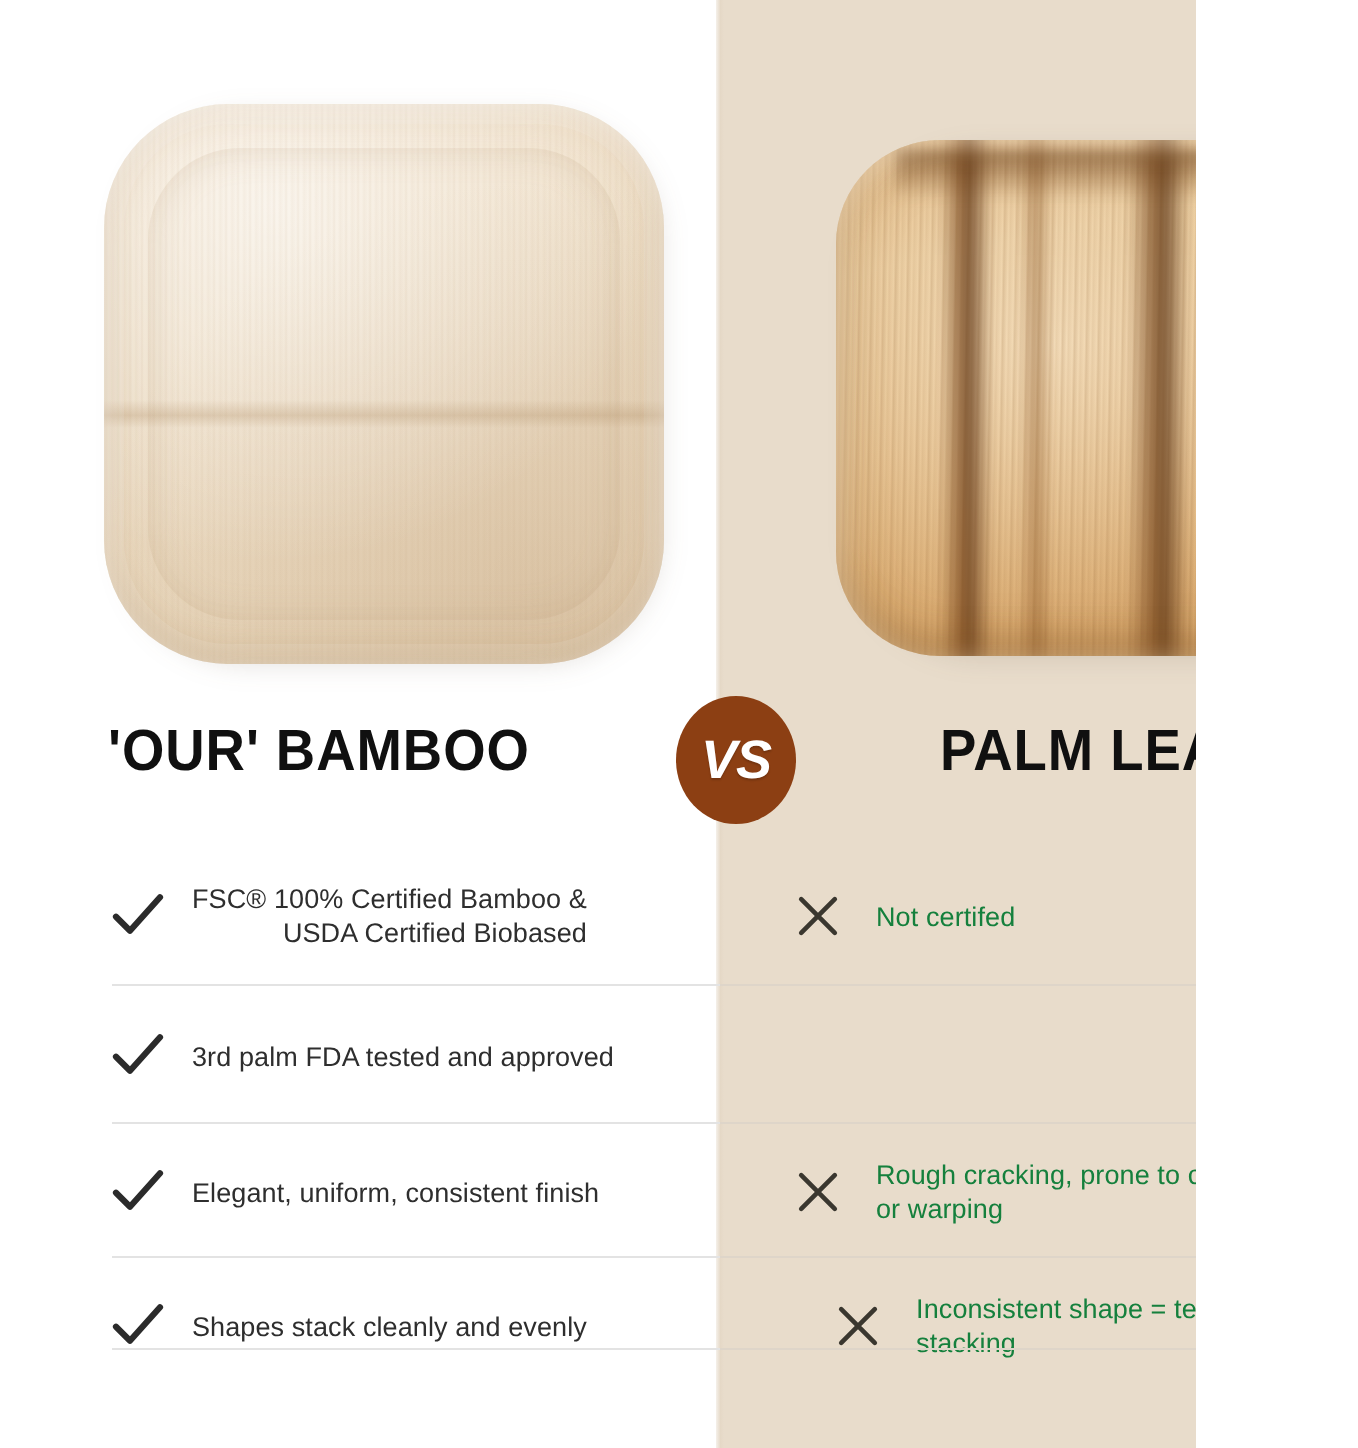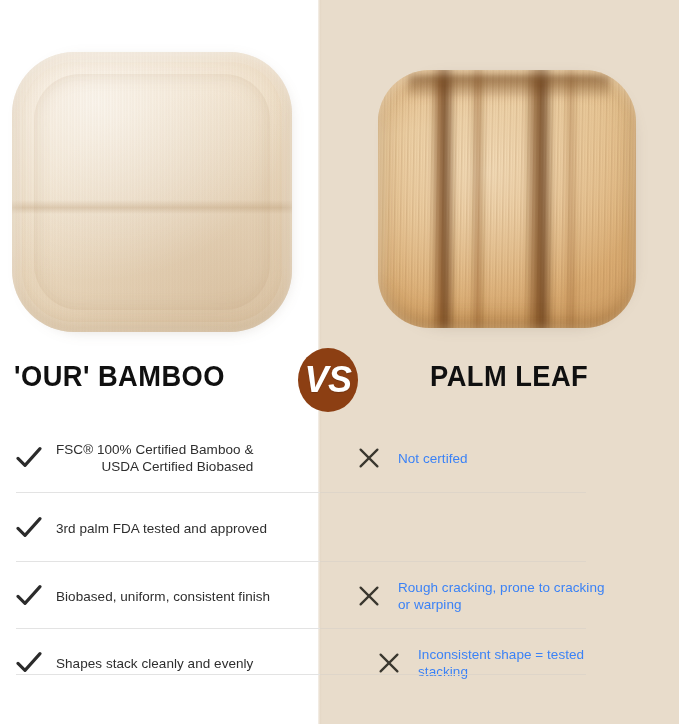--- a/index.html
+++ b/index.html
@@ -6,24 +6,25 @@
     margin: 0;
     padding: 0;
     background: #ffffff;
   }
   body {
     font-family: "Liberation Sans", sans-serif;
   }
 
   #page {
     position: relative;
-    width: 679px;
+    width: 558px;
     height: 724px;
     overflow: hidden;
     background: #ffffff;
+    margin-left: 40px;
   }
 
   
   .bg-left {
     position: absolute;
     left: 0; top: 0;
     width: 320px; height: 724px;
     background: #ffffff;
   }
   .bg-right {
@@ -189,21 +190,21 @@
     background: #8c3f13;
     display: flex;
     align-items: center;
     justify-content: center;
   }
   .vs-badge span {
     color: #ffffff;
     font-family: "Liberation Sans", sans-serif;
     font-weight: 700;
     font-style: italic;
-    font-size: 36px;
+    font-size: 27px;
     letter-spacing: -0.5px;
     text-shadow: 0 1px 1px rgba(0,0,0,.18);
   }
 
   
   .table {
     position: absolute;
     top: 422px; left: 0;
     width: 679px; height: 302px;
   }
@@ -229,21 +230,21 @@
   }
   .icon svg { display: block; }
 
   .feat-text {
     font-family: "Liberation Sans", sans-serif;
     font-size: 13.5px;
     line-height: 17px;
     color: #2e2e2e;
     letter-spacing: .05px;
   }
-  .col-right .feat-text { color: #3b82f6; }
+  .col-right .feat-text { color: #15803d; }
 
   .divider {
     position: absolute;
     left: 16px;
     width: 570px;
     height: 1px;
     background: #dcd6cd;
   }
   .divider.on-white {
     background: linear-gradient(to right, #e3e3e3 0 304px, #ded5c9 304px 100%);
@@ -329,21 +330,21 @@
     </div>
     <div class="divider on-white" style="top:139px"></div>
 
     <div class="row" style="top:143px; height:62px;">
       <div class="col col-left">
         <div class="icon">
           <svg width="26" height="24" viewBox="0 0 26 24" aria-hidden="true">
             <path d="M2 12.4 L9 19.4 L24 2.6" fill="none" stroke="#2b2b2b" stroke-width="3.1" stroke-linecap="round" stroke-linejoin="round"></path>
           </svg>
         </div>
-        <div class="feat-text" style="white-space:pre-line">Biobased, uniform, consistent finish</div>
+        <div class="feat-text" style="white-space:pre-line">Elegant, uniform, consistent finish</div>
       </div>
       <div class="col col-right">
         <div class="icon">
           <svg width="22" height="22" viewBox="0 0 22 22" aria-hidden="true">
             <path d="M2.6 2.6 L19.4 19.4 M19.4 2.6 L2.6 19.4" fill="none" stroke="#3a372f" stroke-width="2.3" stroke-linecap="round"></path>
           </svg>
         </div>
         <div class="feat-text" style="white-space:pre-line">Rough cracking, prone to cracking
 or warping</div>
       </div>

